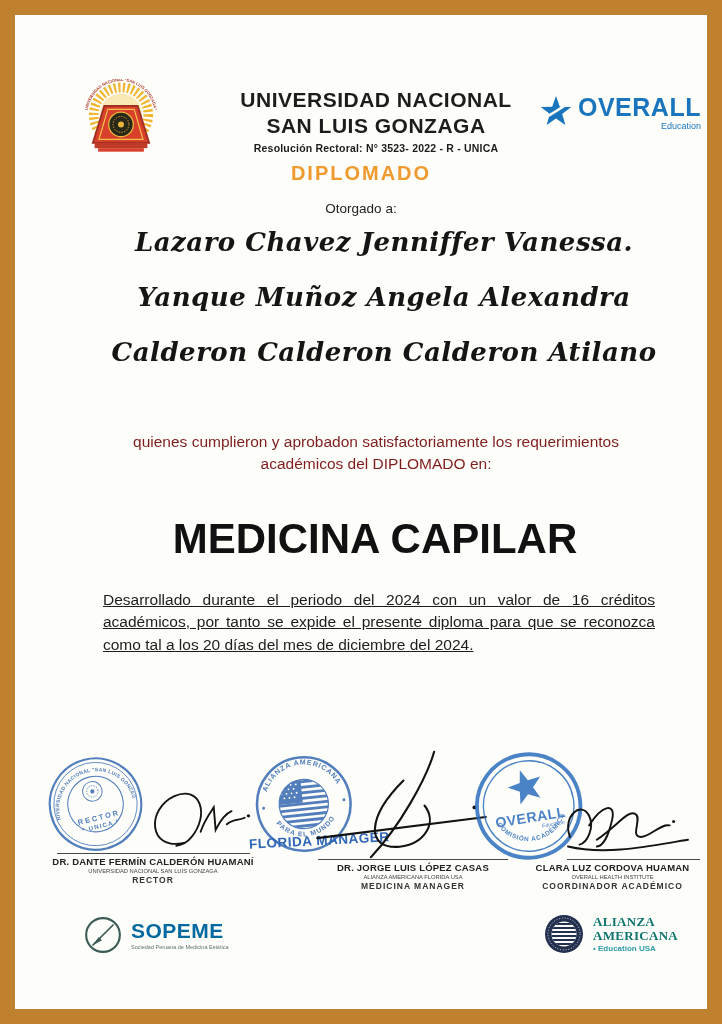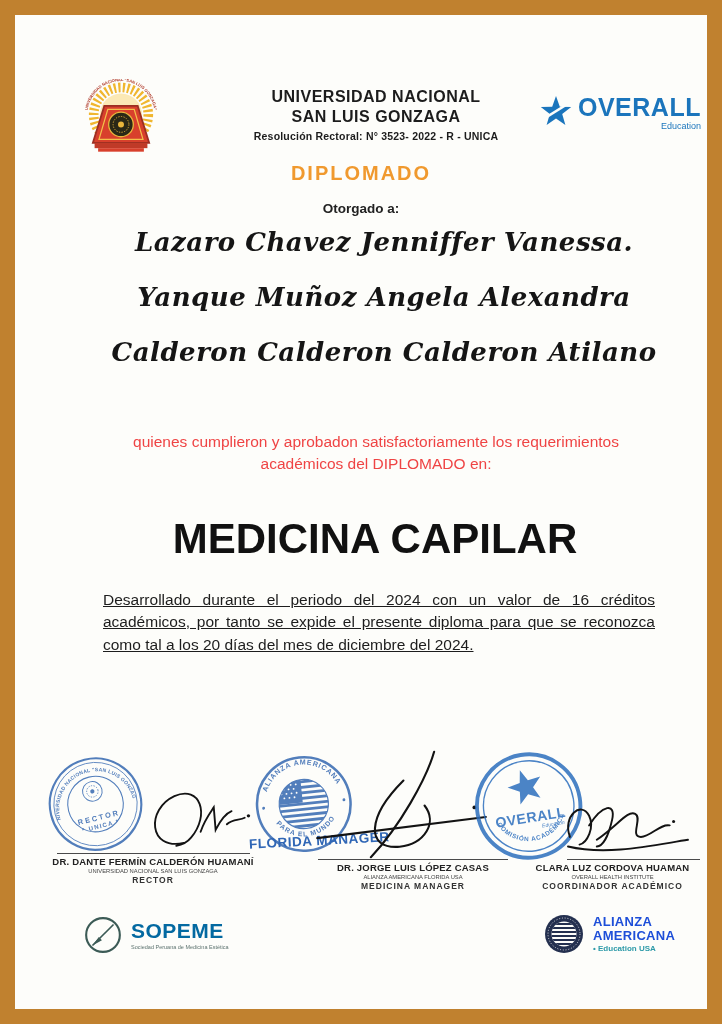--- a/index.html
+++ b/index.html
@@ -8,52 +8,52 @@
     position:relative; width:722px; height:1024px;
     background:#fdfdfa;
     border:15px solid #c0812f;
     overflow:hidden;
   }
   .abs { position:absolute; }
   .center { text-align:center; }
 
   
   .hdr-text { left:161px; top:72px; width:400px; text-align:center; color:#1c1c1c; }
-  .hdr-line { font-size:16px; font-weight:700; letter-spacing:.5px; line-height:1.22; }
+  .hdr-line { font-size:21px; font-weight:700; letter-spacing:.5px; line-height:1.22; }
   .hdr-res  { font-size:10.5px; font-weight:700; margin-top:4px; letter-spacing:.2px; }
 
   .overall-logo { left:524px; top:80px; width:170px; display:flex; align-items:flex-start; gap:5px; }
   .overall-word { font-size:25px; font-weight:700; color:#1b75bc; letter-spacing:.5px; line-height:1; }
   .overall-sub  { font-size:9px; color:#1b75bc; text-align:right; display:block; margin-top:1px; }
 
   .diplomado { left:0; top:147px; width:100%; font-size:20px; font-weight:700; color:#f0992e; letter-spacing:2px; }
-  .otorgado  { left:0; top:186px; width:100%; font-size:13.5px; font-weight:700; color:#222; }
+  .otorgado  { left:0; top:186px; width:100%; font-size:13.5px; font-weight:400; color:#222; }
 
   .name-line { left:0; width:100%; text-align:center; font-family:"DejaVu Serif", serif;
                font-style:italic; font-weight:700; font-size:26px; color:#151515; letter-spacing:.5px;margin-left:23px; }
   .n1 { top:212px; } .n2 { top:267px; } .n3 { top:322px; }
 
-  .statement { left:92px; top:416px; width:538px; text-align:center; font-size:15.5px; color:#ef4444; line-height:1.45; }
+  .statement { left:92px; top:416px; width:538px; text-align:center; font-size:15.5px; color:#7f1d1d; line-height:1.45; }
   .course    { left:0; top:500px; width:100%; font-size:42px; font-weight:800; color:#111; letter-spacing:0;padding-left:28px; }
   .bodytext  { left:88px; top:574px; width:552px; font-size:15.5px; color:#1d1d1d; line-height:1.45; text-align:justify;text-decoration:underline; }
 
   
   .stamp { opacity:.85; }
   .sig-rule { border-top:1.2px solid #4a4a4a; }
   .sig-name  { font-size:9.5px; font-weight:700; color:#222; letter-spacing:.2px; }
   .sig-org   { font-size:5.8px; color:#444; margin-top:1px; }
   .sig-title { font-size:8.5px; font-weight:700; color:#333; letter-spacing:1px; margin-top:1px; }
   .florida { color:#2f66b5; font-weight:800; font-size:13.5px; letter-spacing:.5px; transform:rotate(-3deg); }
 
   
   .sopeme { left:68px; top:900px; display:flex; align-items:center; gap:8px; }
   .sopeme-name { font-size:21px; font-weight:700; color:#0369a1; letter-spacing:.5px; line-height:1; }
   .sopeme-sub  { font-size:5.5px; color:#5d736f; display:block; margin-top:2px; }
   .alianza { left:528px; top:898px; display:flex; align-items:center; gap:8px; }
-  .alianza-name { font-size:13px; font-weight:700; color:#1d4ed8; line-height:1.05; letter-spacing:.3px; }
+  .alianza-name { font-size:13px; font-weight:700; color:#0f766e; line-height:1.05; letter-spacing:.3px;font-family:Liberation Serif, serif; }
   .alianza-sub  { font-size:8px; font-weight:700; color:#2d9aa8; display:block; margin-top:2px; }
 </style>
 </head>
 <body>
 
 <div class="page">
 
   <div class="abs" style="left:62px; top:64px;">
     <svg width="88" height="82" viewBox="0 0 100 92">
       <circle cx="50" cy="40" r="31" fill="none" stroke="#f0b62f" stroke-width="11" stroke-dasharray="2.5 2.6"></circle>

